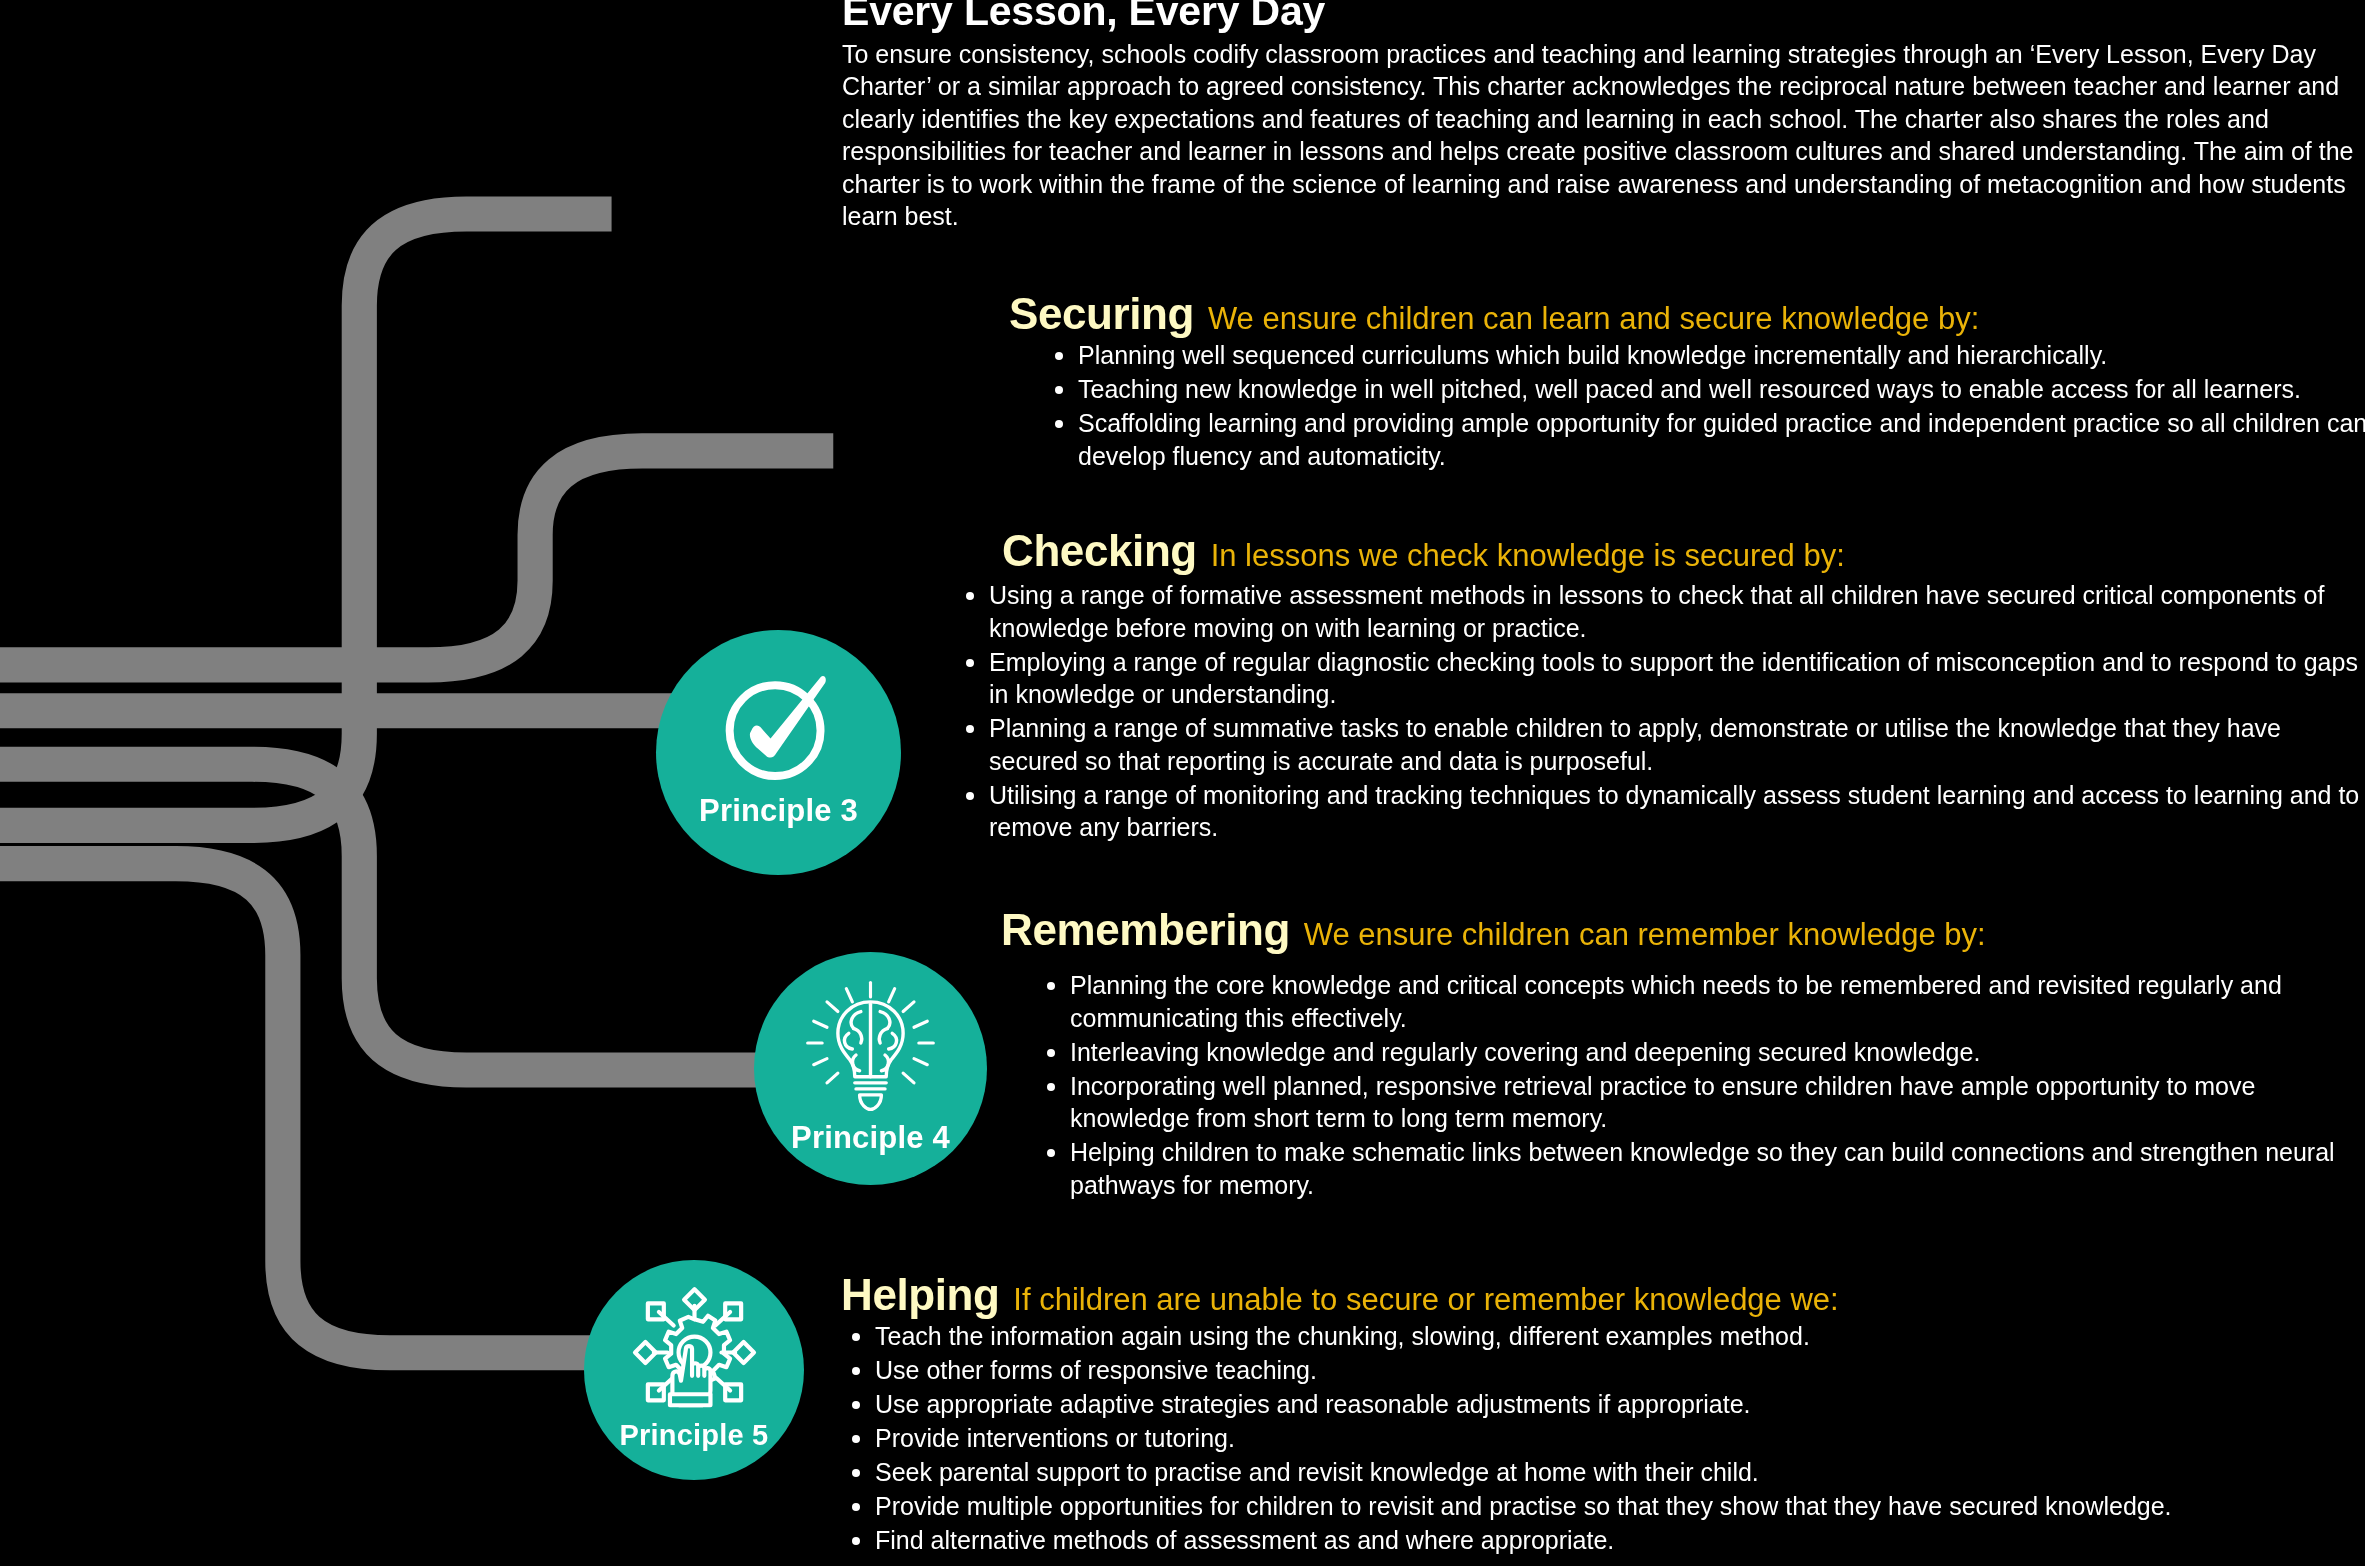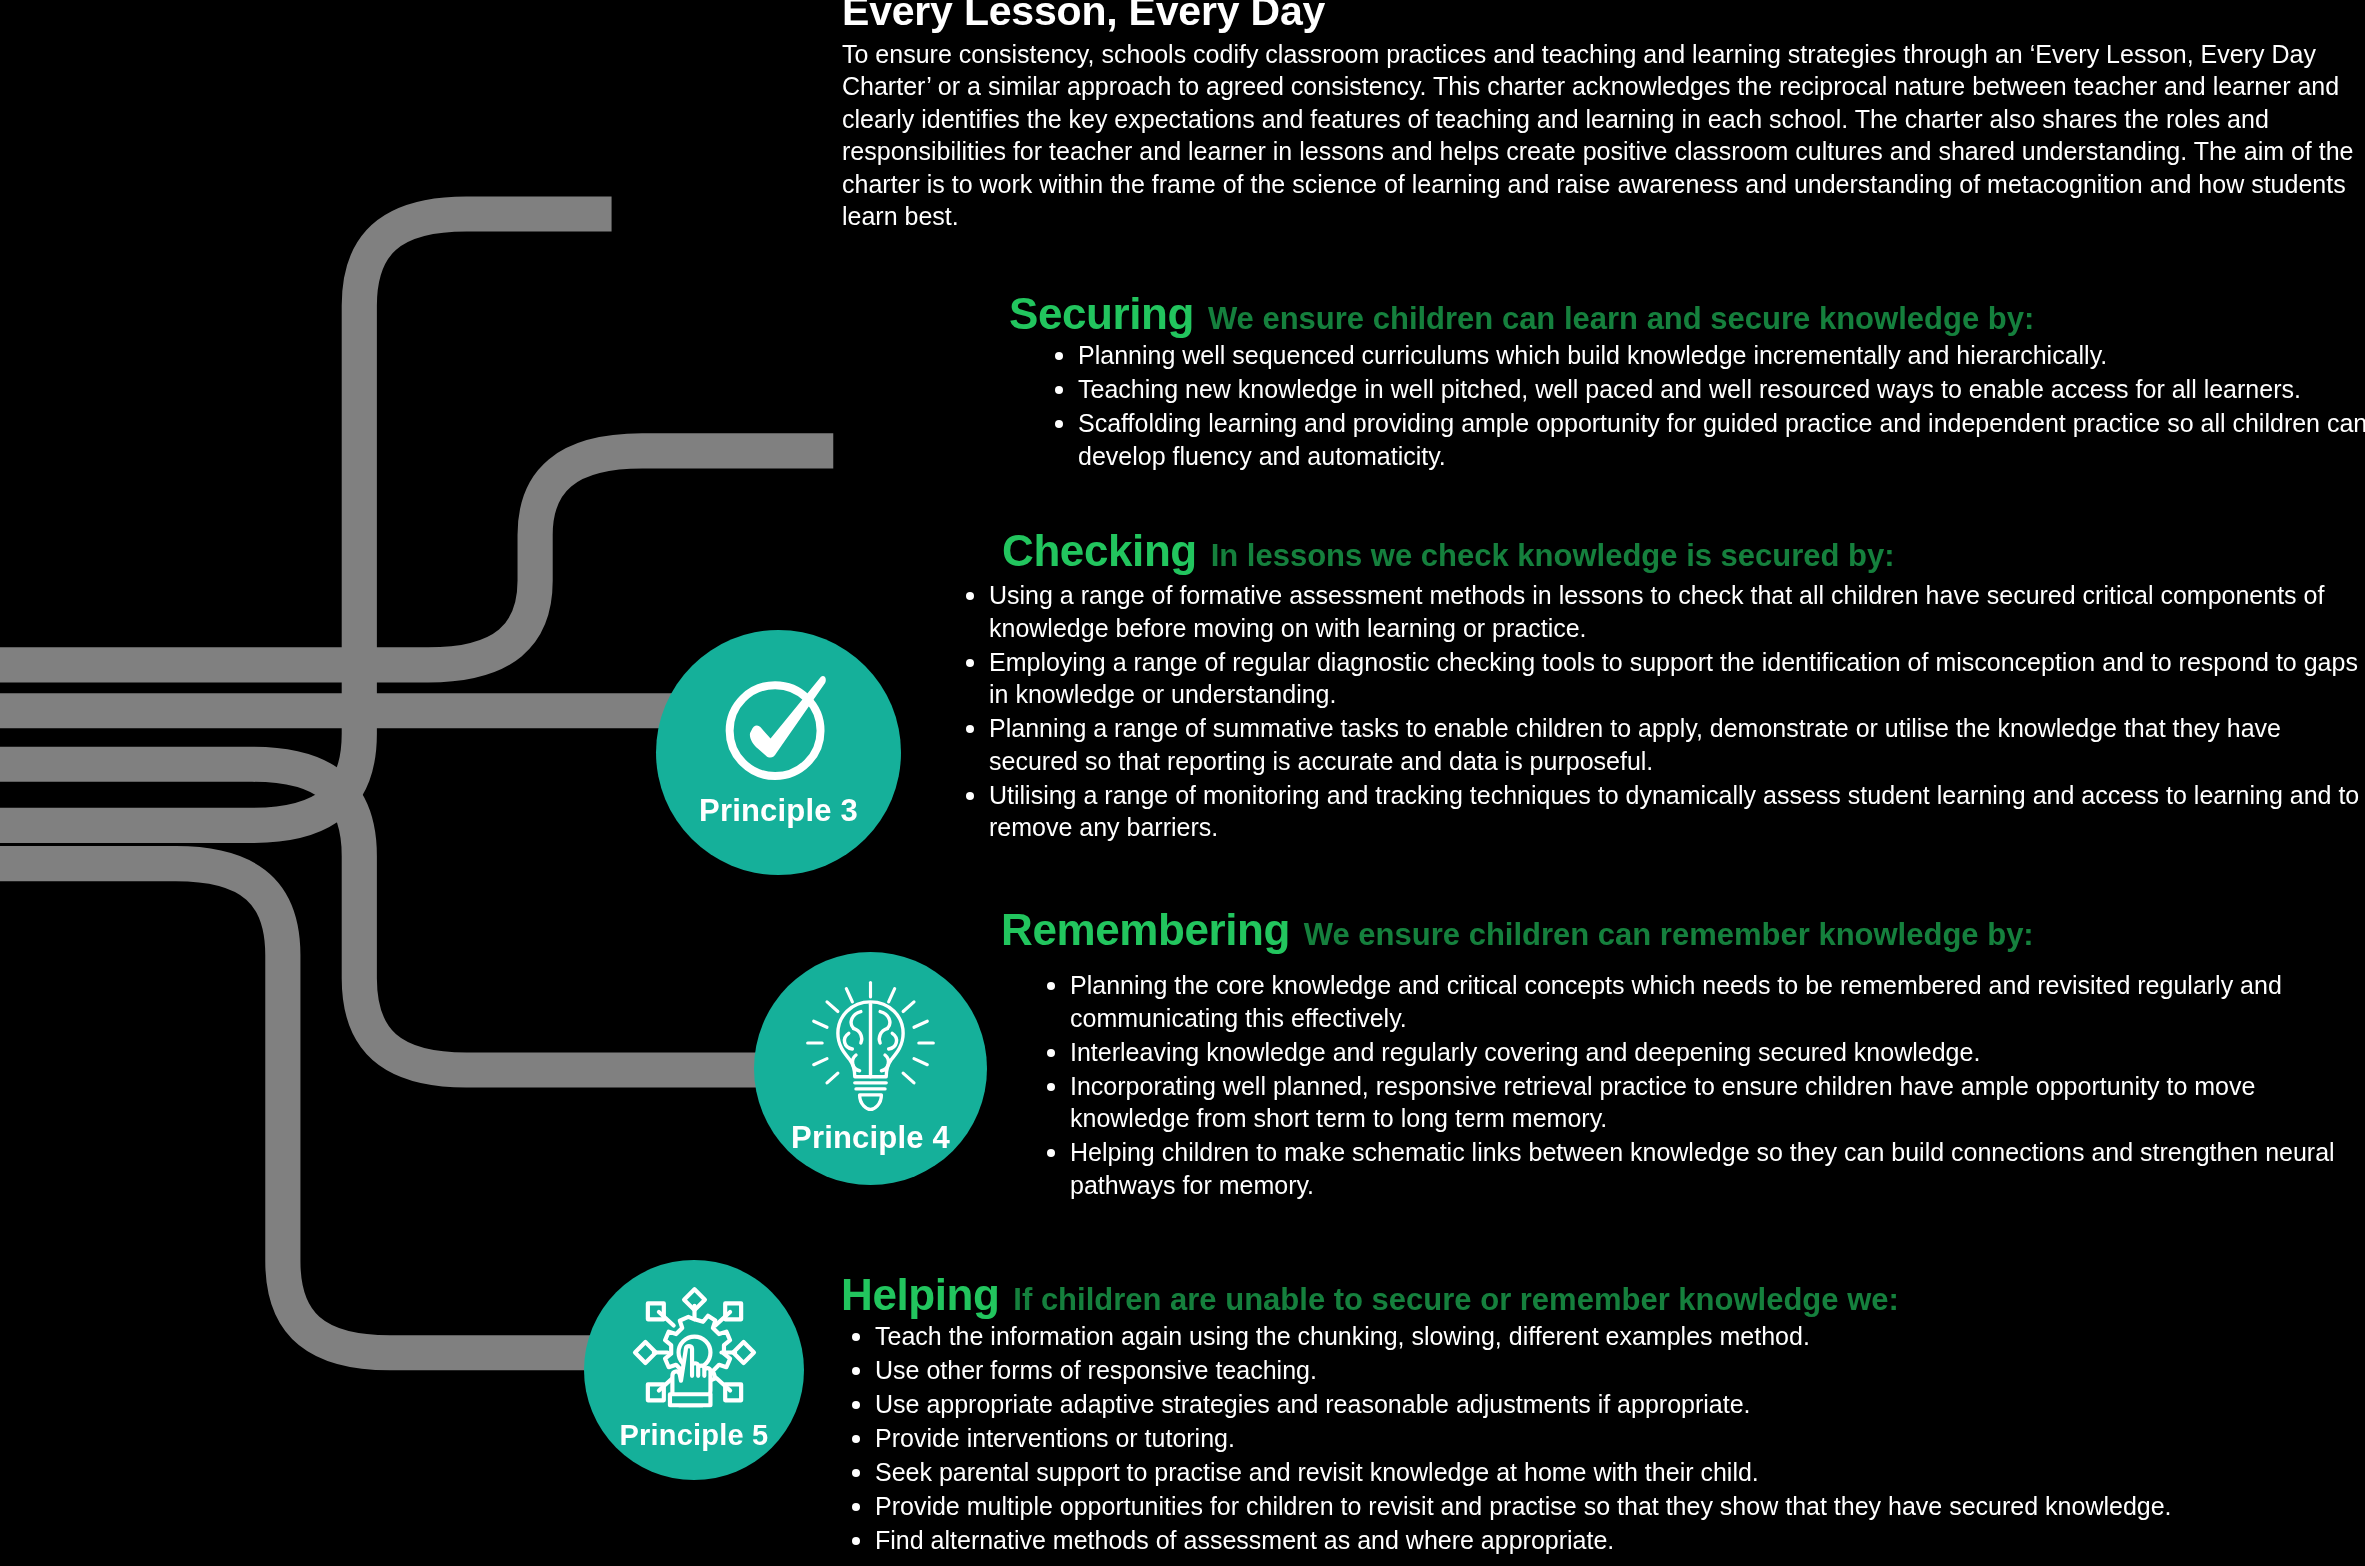--- a/index.html
+++ b/index.html
@@ -26,25 +26,25 @@
   }
   .node .node-label{
     font-weight:bold;color:#ffffff;letter-spacing:0.2px;white-space:nowrap;
     line-height:1;
   }
 
   
   .block{position:absolute;box-sizing:border-box;}
   .blk-title{
     font-weight:bold;font-size:44px;line-height:1.0;
-    letter-spacing:-0.4px;color:#22c55e;
+    letter-spacing:-0.4px;color:#fef9c3;
     display:inline-block;vertical-align:baseline;
   }
   .blk-sub{
-    font-size:31px;line-height:1.0;color:#15803d;font-weight:700;
+    font-size:31px;line-height:1.0;color:#eab308;font-weight:400;
     display:inline-block;vertical-align:baseline;margin-left:13.8px;text-align:right;
   }
   .headline-row{white-space:nowrap;}
   .para{
     font-size:25px;line-height:1.30;color:#fff;font-weight:400;
     text-align:left;
   }
   ul.bullets{
     margin:3.1px 0 0 0;padding:0;list-style:none;
   }

